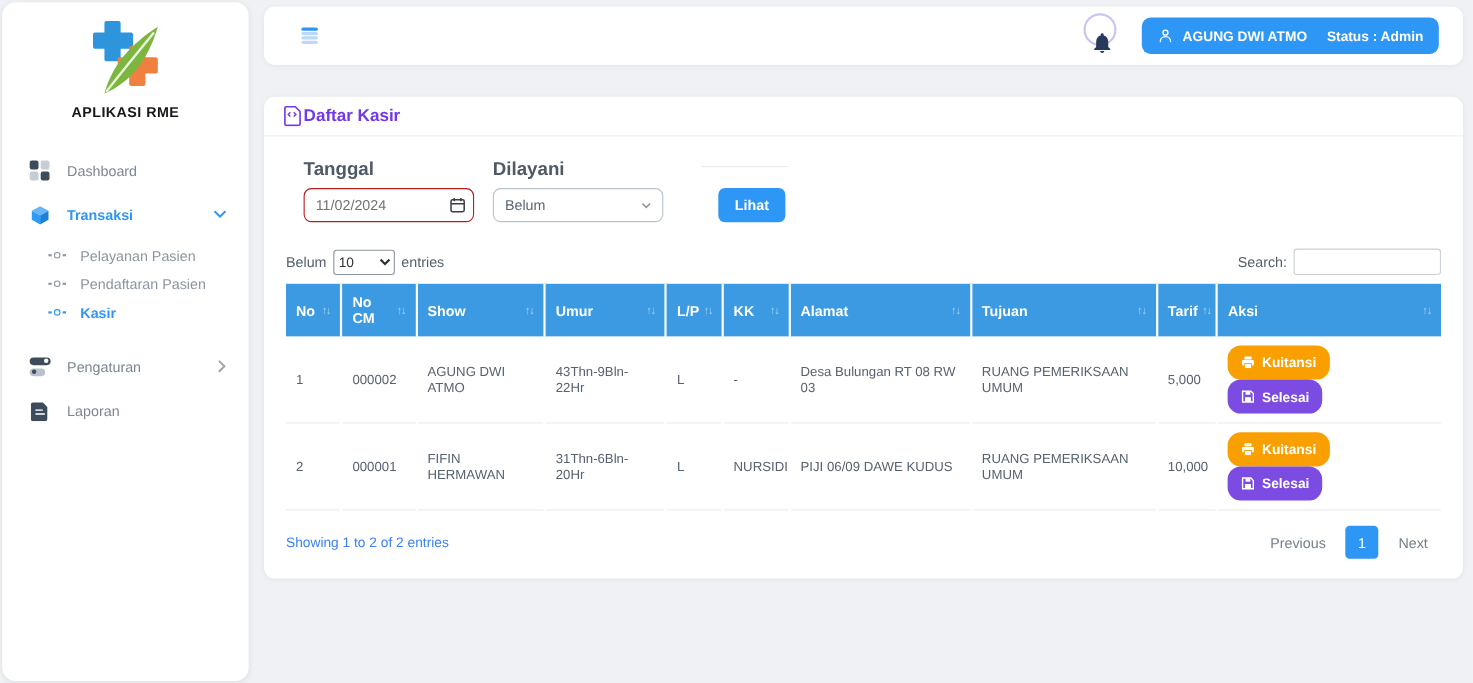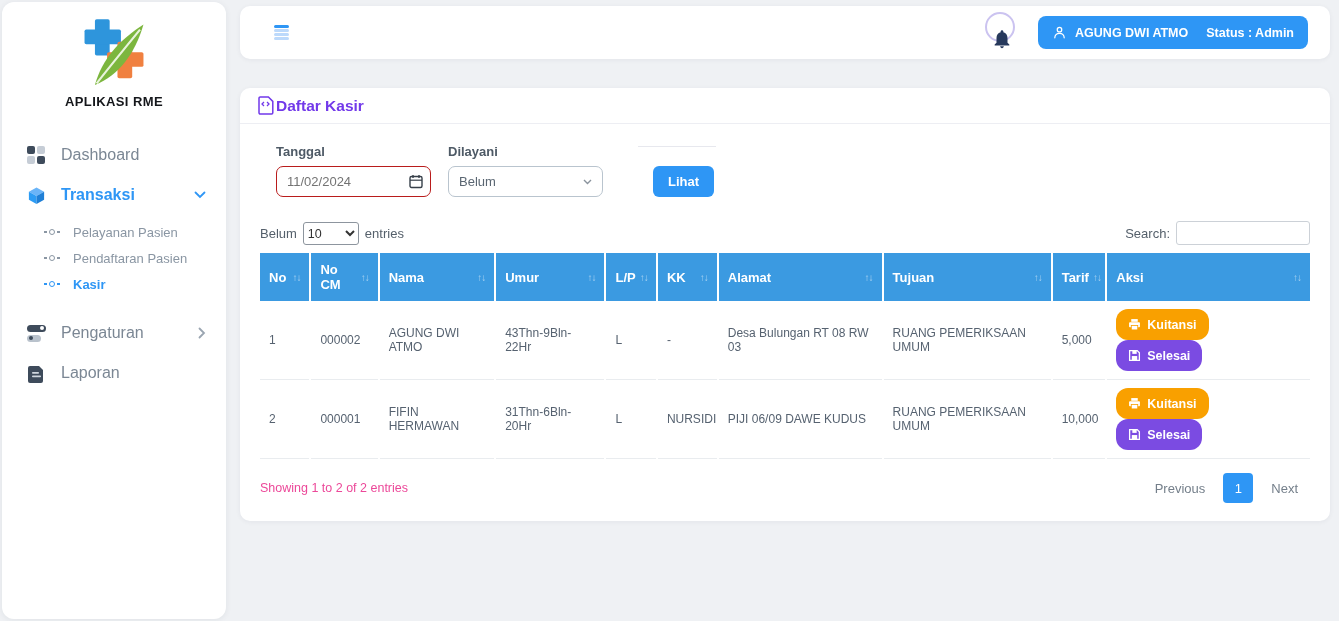--- a/index.html
+++ b/index.html
@@ -16,21 +16,21 @@
   body{background:#eff1f4;font-family:"Liberation Sans",sans-serif;}
   .app{position:relative;width:1339px;height:621px;}
 
   
   .sidebar{position:absolute;left:2px;top:2px;width:224px;height:617px;background:#fff;
            border-radius:12px;box-shadow:0 1px 6px rgba(30,40,60,.07);padding-top:12px;}
   .logo{display:flex;flex-direction:column;align-items:center;cursor:pointer;}
   .logo-text{font-size:13px;font-weight:800;color:#15171b;letter-spacing:.4px;margin-top:2px;}
   nav{margin-top:26px;}
   .nav-item{display:flex;align-items:center;gap:15px;padding:0 20px 0 24px;height:40px;
-            color:var(--side-text);font-size:16px;font-weight:500;cursor:pointer;}
+            color:var(--side-text);font-size:13px;font-weight:500;cursor:pointer;}
   .nav-item .nav-label{flex:1;}
   .nav-item.active{color:var(--accent);font-weight:600;}
   .ic{width:20px;height:20px;display:flex;align-items:center;justify-content:center;flex:0 0 20px;}
   .ic-grid{display:grid;grid-template-columns:8px 8px;grid-template-rows:8px 8px;gap:2px;}
   .ic-grid i{border-radius:2px;display:block;}
   .ic-grid i:nth-child(1){background:var(--dark-icon);}
   .ic-grid i:nth-child(2){background:#c6cdd6;}
   .ic-grid i:nth-child(3){background:#c6cdd6;}
   .ic-grid i:nth-child(4){background:var(--dark-icon);}
   .toggles{display:flex;flex-direction:column;gap:3px;width:19px;}
@@ -66,21 +66,21 @@
   .user-badge .sep{width:2px;}
 
   .content{margin-top:29px;min-height:382px;}
   .card-head{display:flex;align-items:center;gap:1px;padding:8px 18px;border-bottom:1px solid #edeef3;}
   .card-head .title{color:var(--title-purple);font-size:15.5px;font-weight:700;}
   .card-body{padding:20px 20px 18px 20px;}
 
   
   .filters{display:flex;align-items:flex-end;padding-left:16px;}
   .field{width:155px;margin-right:17px;}
-  .field label{display:block;font-size:13px;color:#4e5a66;font-weight:600;margin-bottom:7px;}
+  .field label{display:block;font-size:17px;color:#4e5a66;font-weight:600;margin-bottom:7px;}
   .input-wrap{position:relative;}
   .input-wrap input{width:155px;height:31px;border:1px solid #b91c1c;border-radius:7px;
                     font-family:inherit;font-size:13px;color:#737373;padding:0 28px 0 10px;outline:none;}
   .input-wrap svg{position:absolute;right:8px;top:8px;}
   .select-box{width:155px;height:31px;border:1px solid #b9c4ce;border-radius:7px;display:flex;
               align-items:center;justify-content:space-between;padding:0 10px;font-size:13px;
               color:#5a6672;cursor:pointer;background:#fff;}
   .lihat-wrap{margin-left:33px;position:relative;}
   .lihat-wrap .ghost-line{position:absolute;top:-20px;left:-15px;width:78px;border-top:1px solid #e7e8ee;}
   .btn-lihat{height:31px;padding:0 15px;border:none;border-radius:6px;background:var(--accent);
@@ -104,21 +104,21 @@
   th + th, td + td{border-left:2px solid #fff;}
   td{font-size:12px;color:#566270;padding:8px 9px;height:54px;vertical-align:middle;
      border-bottom:1px solid #e9ecef;background:#fff;}
   .btn-action{display:inline-flex;align-items:center;gap:6px;height:31px;padding:0 12px;border:none;
               border-radius:12px;color:#fff;font-family:inherit;font-size:12.5px;font-weight:700;cursor:pointer;}
   .btn-kuitansi{background:var(--orange);margin-right:9px;}
   .btn-selesai{background:var(--purple-btn);}
 
   
   .table-footer{display:flex;align-items:center;justify-content:space-between;margin-top:14px;}
-  .table-footer .info{font-size:12.5px;color:#ec4899;}
+  .table-footer .info{font-size:12.5px;color:#3b82f6;}
   .pagination{display:flex;align-items:center;}
   .page-link{font-size:13px;color:#747f8a;padding:6px 12px;cursor:pointer;}
   .page-num{width:30px;height:30px;border-radius:4px;background:var(--accent);color:#fff;font-size:13px;
             display:flex;align-items:center;justify-content:center;margin:0 6px;cursor:pointer;}
 </style>
 </head>
 <body>
 
 <div class="app">
 
@@ -323,21 +323,21 @@
                   </span>
                 </th>
               <th>
                   <span class="th-inner">
                     <span>No CM</span>
                     <span class="sort">↑↓</span>
                   </span>
                 </th>
               <th>
                   <span class="th-inner">
-                    <span>Nama</span>
+                    <span>Show</span>
                     <span class="sort">↑↓</span>
                   </span>
                 </th>
               <th>
                   <span class="th-inner">
                     <span>Umur</span>
                     <span class="sort">↑↓</span>
                   </span>
                 </th>
               <th>

